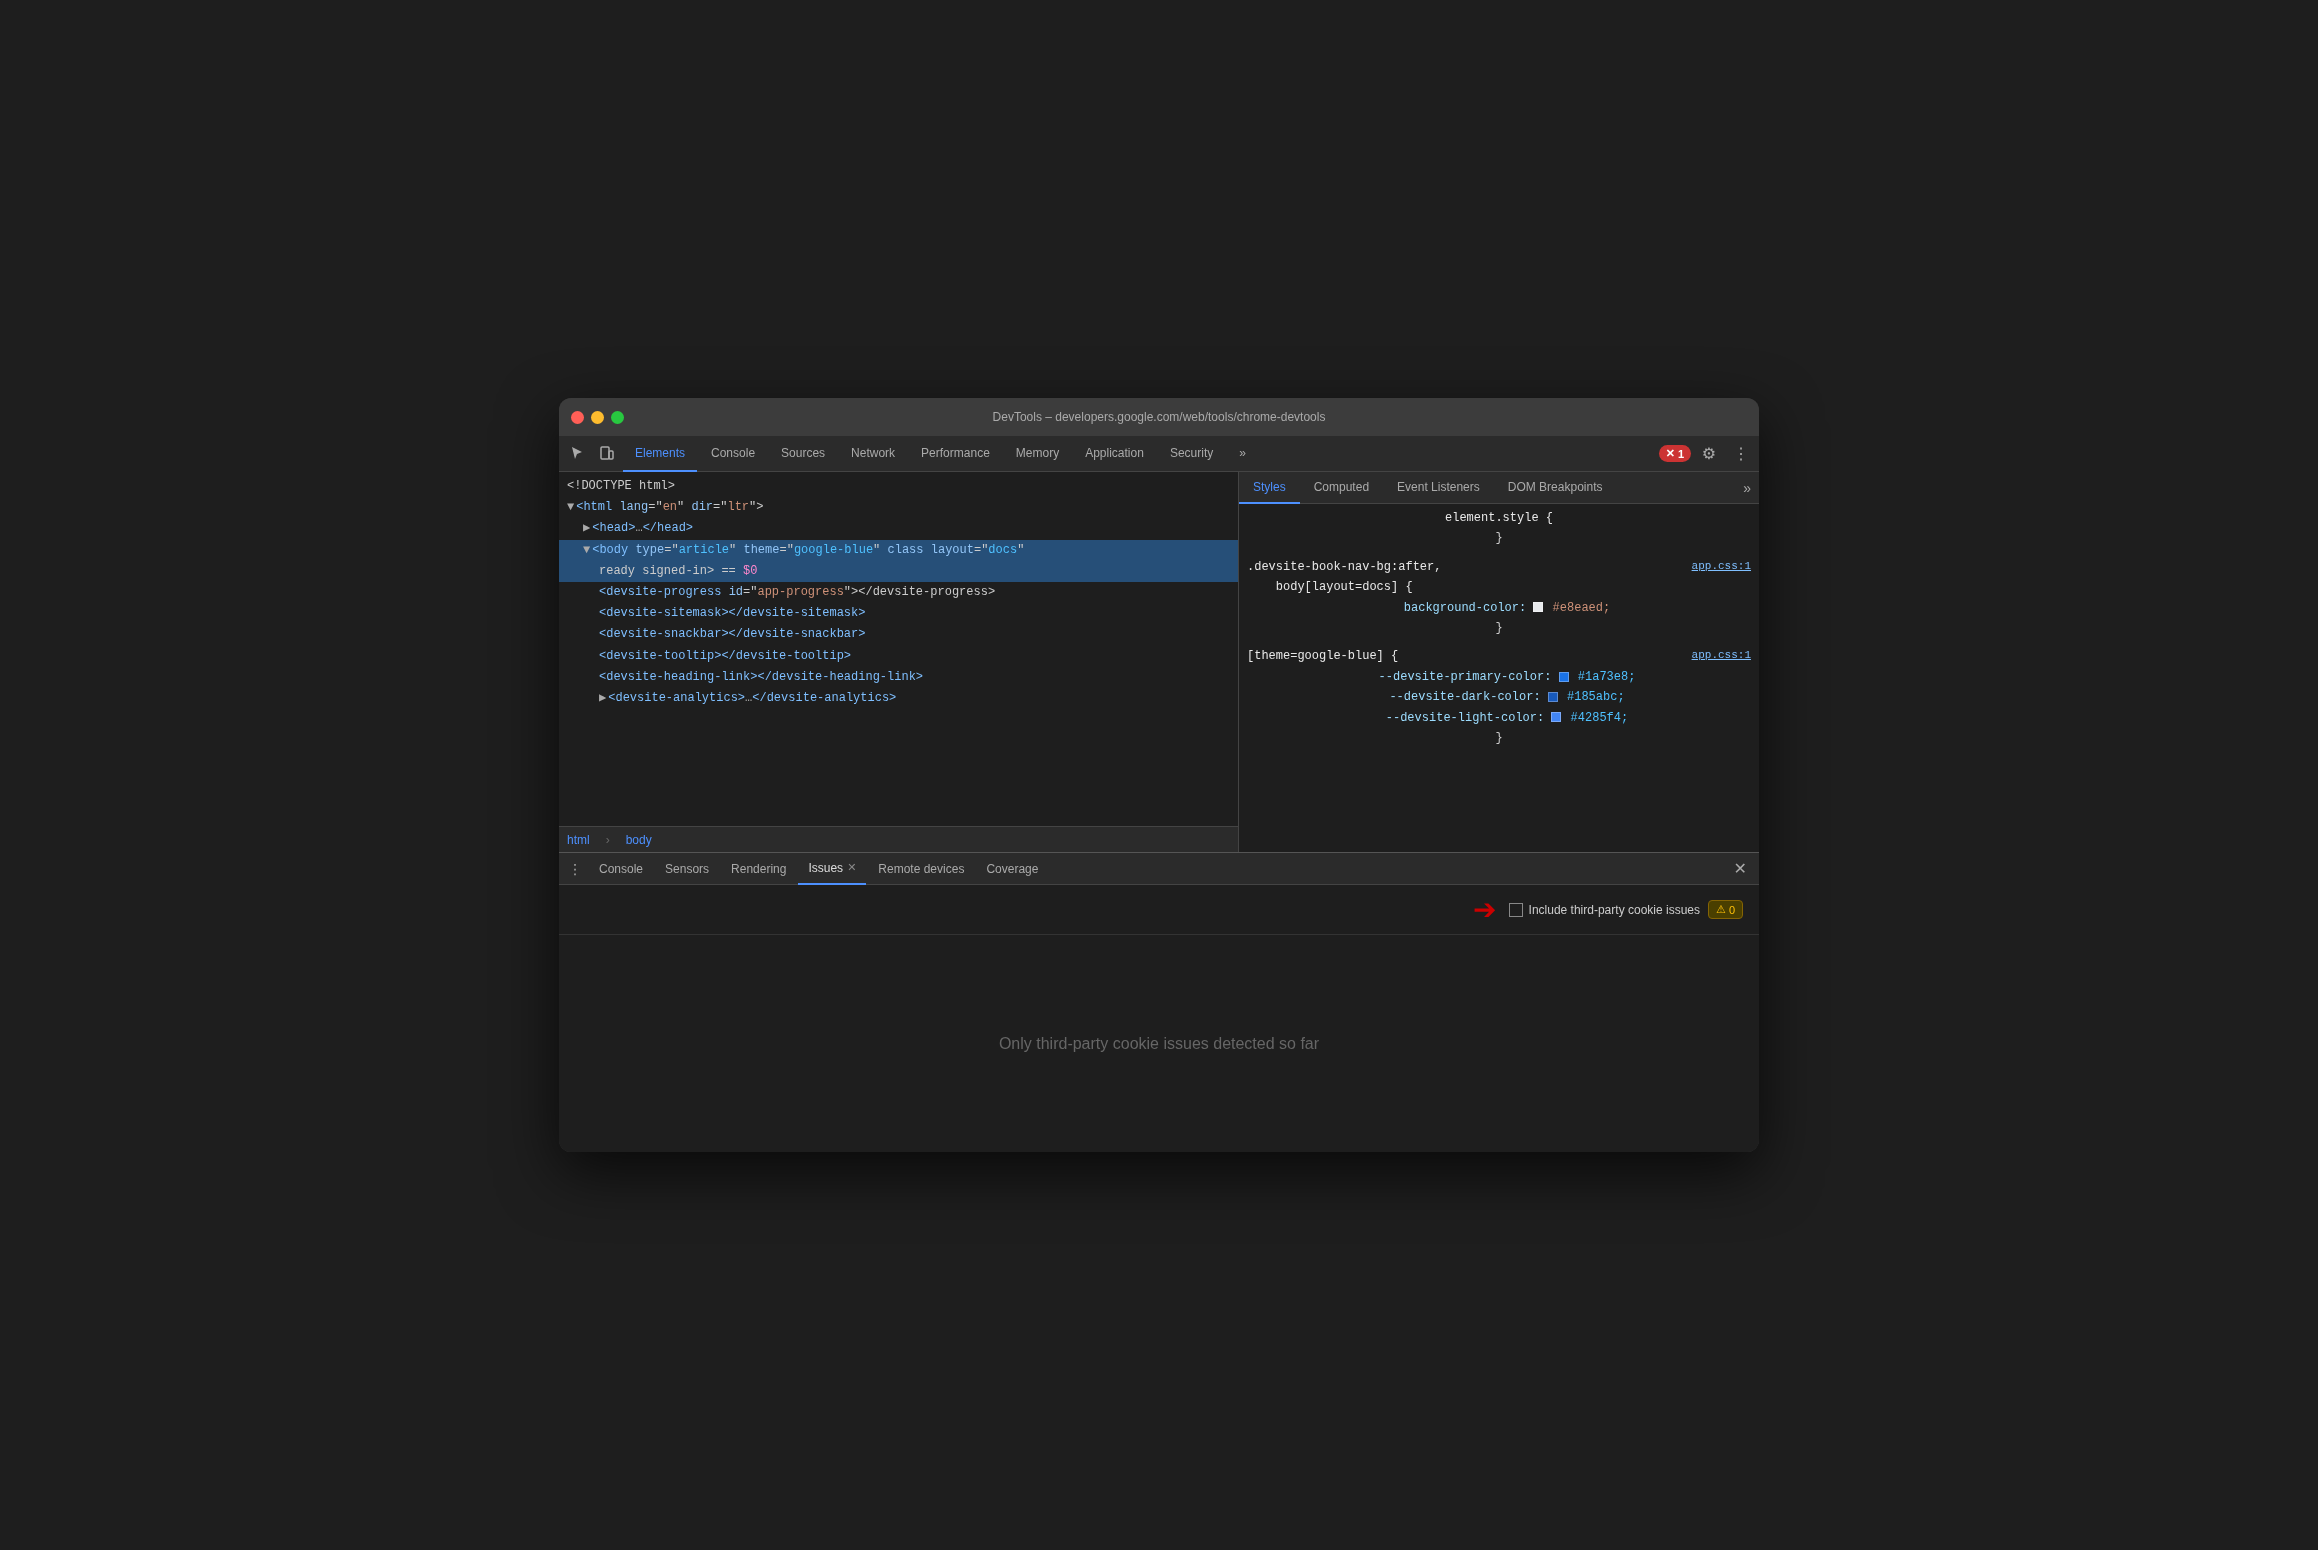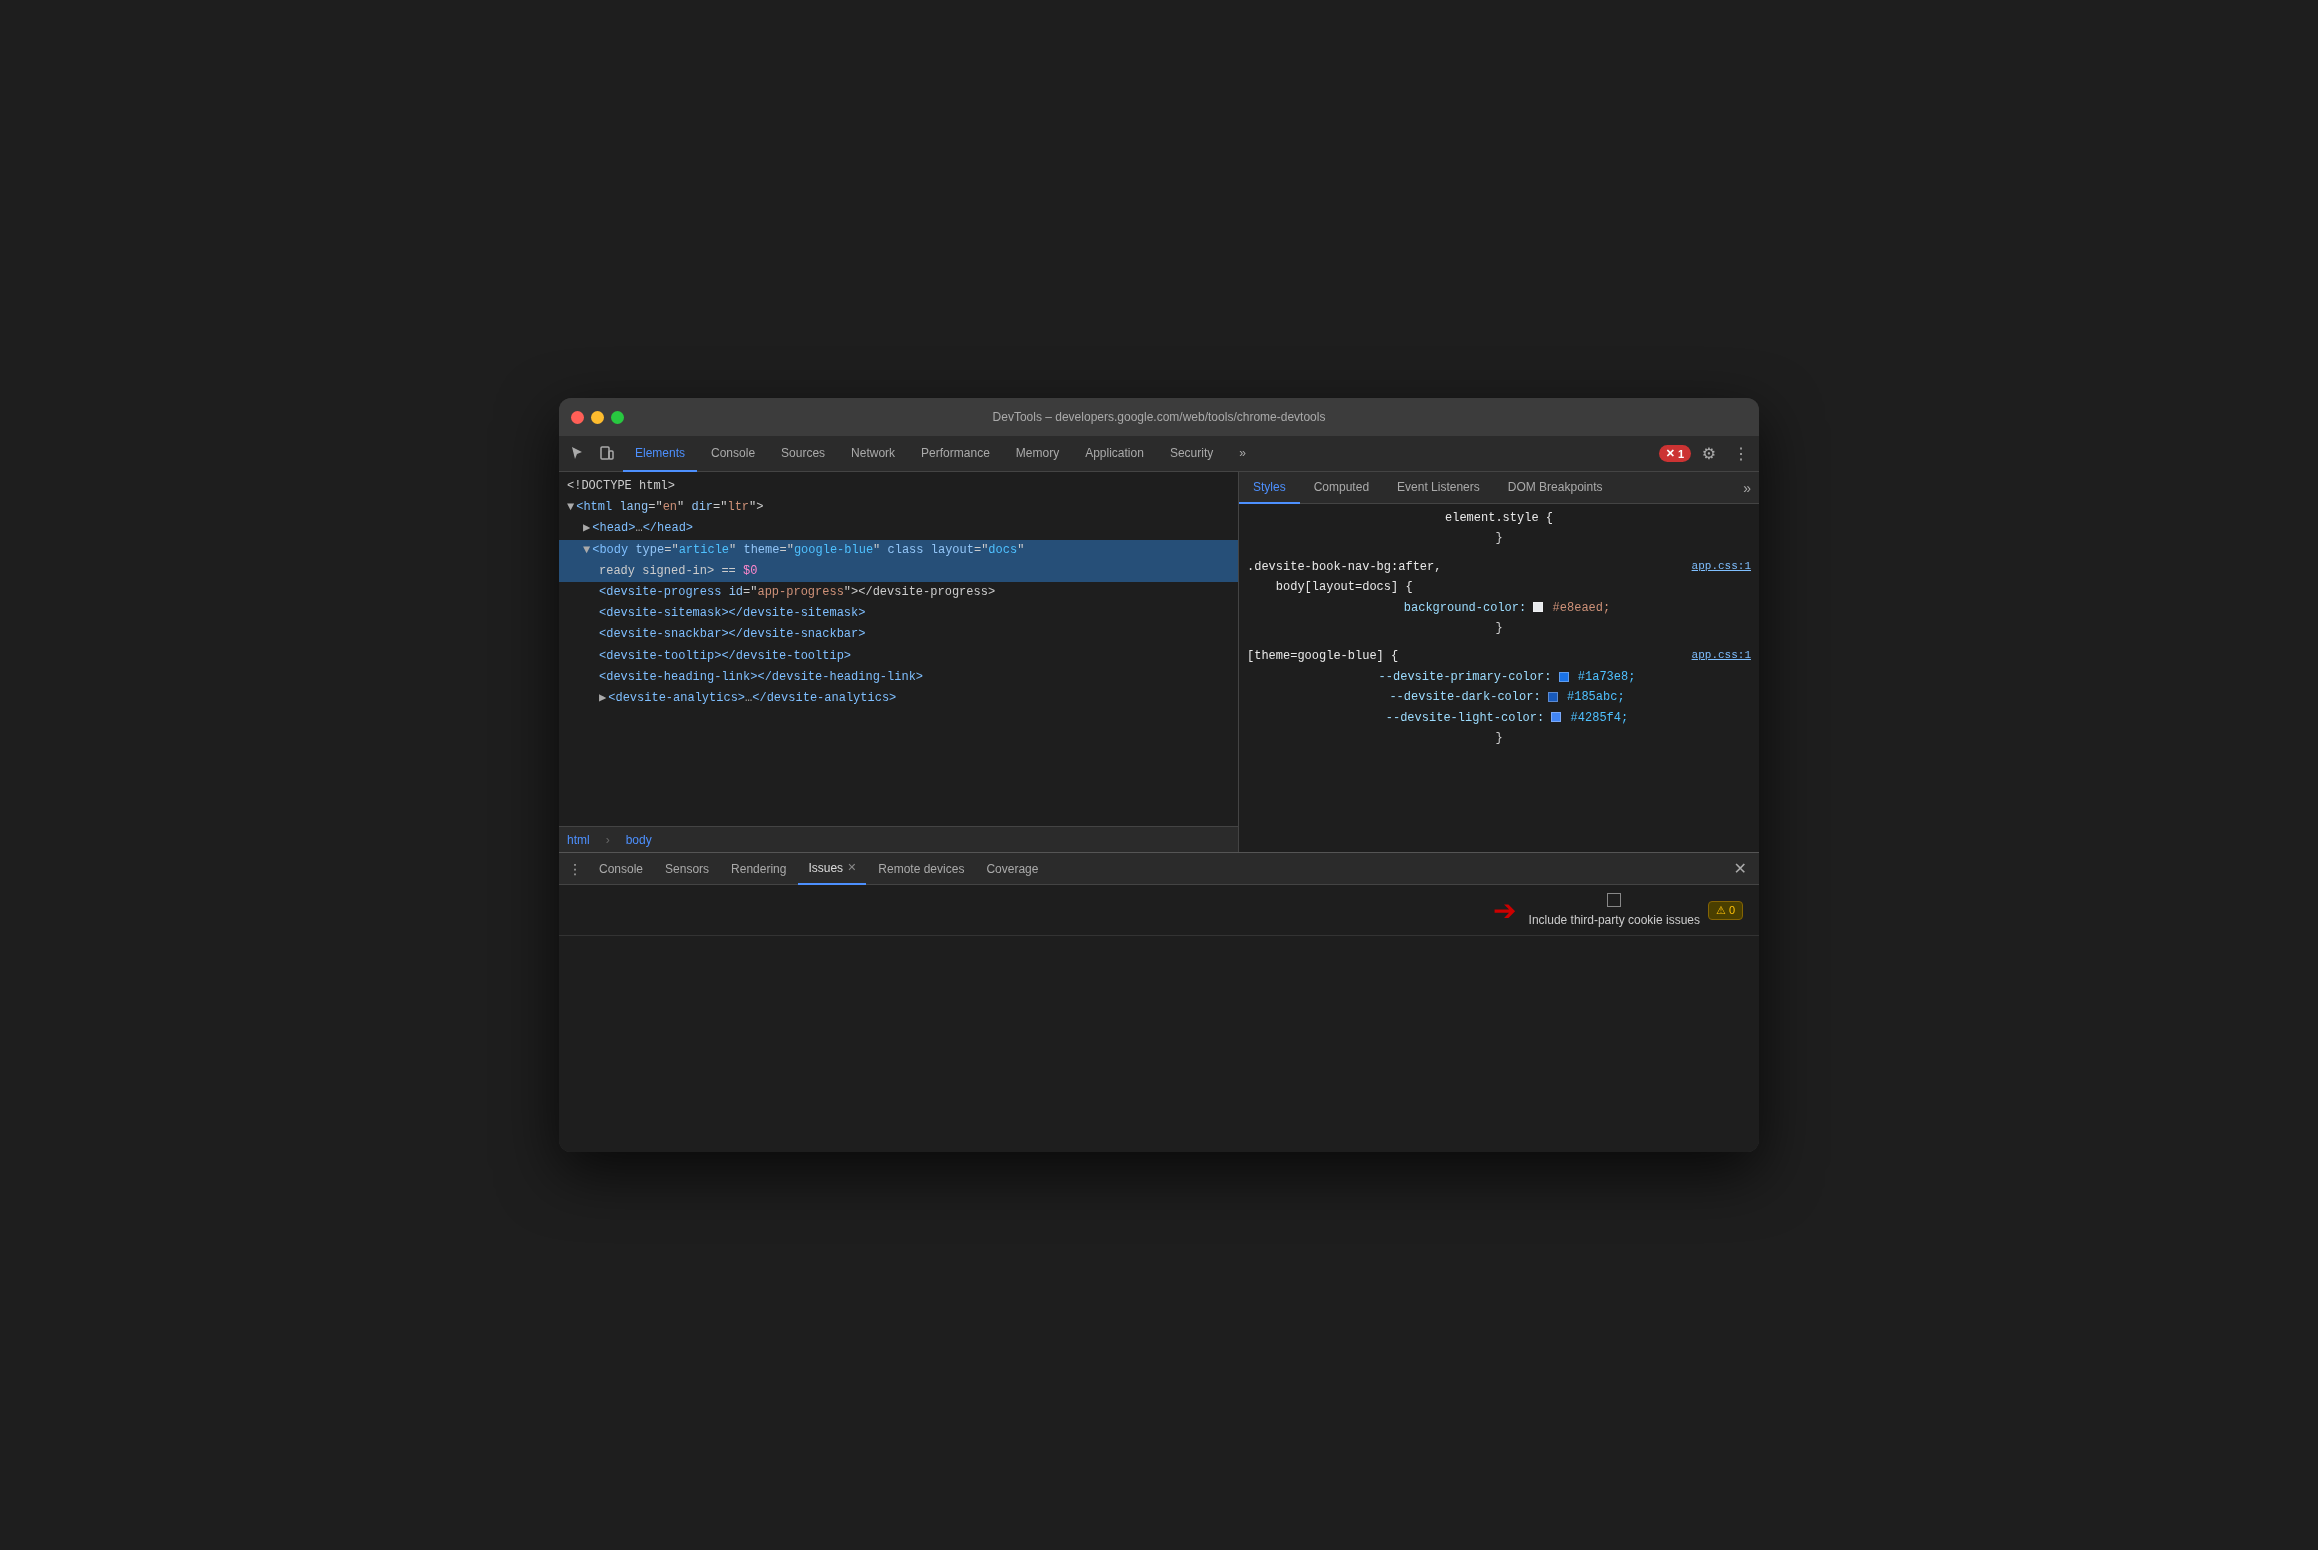--- a/index.html
+++ b/index.html
@@ -326,21 +326,20 @@
       color: #cc0000;
       font-size: 28px;
       margin-right: 4px;
     }
     .checkbox-label {
       display: flex;
       align-items: center;
       gap: 6px;
       color: #ccc;
       font-size: 12px;
-      flex-direction: column;
     }
     .checkbox-box {
       width: 14px;
       height: 14px;
       border: 1px solid #888;
       background: transparent;
       display: inline-block;
       cursor: pointer;
     }
     .warning-badge {
@@ -553,17 +552,20 @@
           <div class="red-arrow">➔</div>
           <label class="checkbox-label">
             <span class="checkbox-box"></span>
             <span>Include third-party cookie issues</span>
           </label>
           <div class="warning-badge">
             <span>⚠</span>
             <span>0</span>
           </div>
         </div>
+        <div class="issues-empty">
+          <span>Only third-party cookie issues detected so far</span>
+        </div>
       </div>
     </div>
 
   </div>
 </div>
 
 </body></html>

